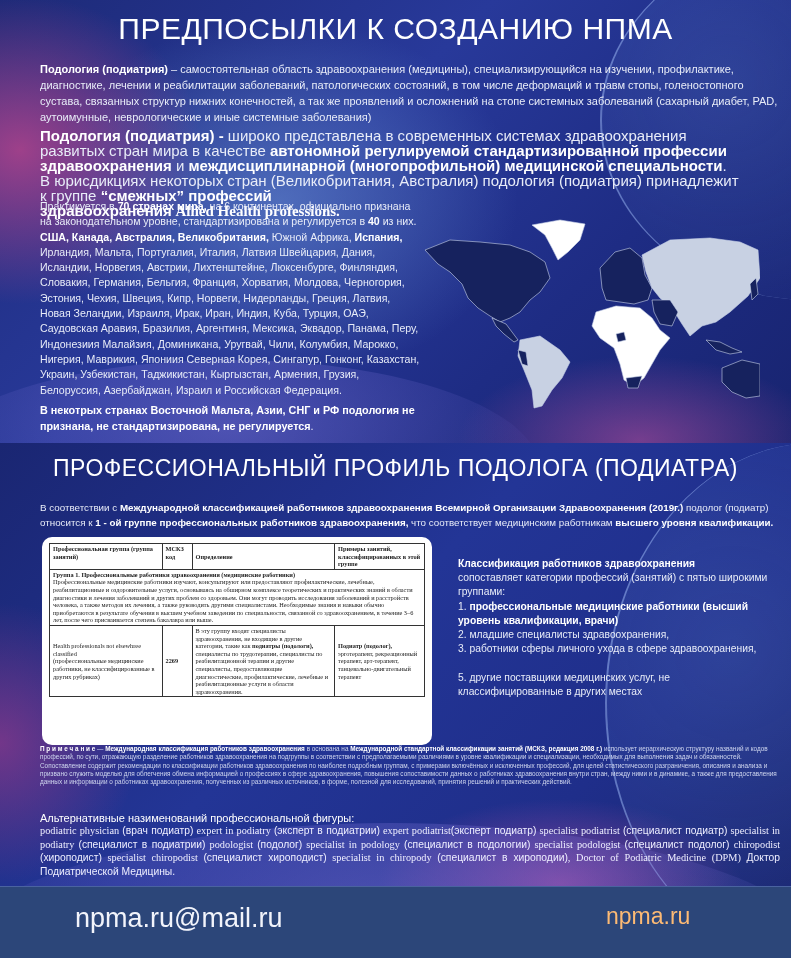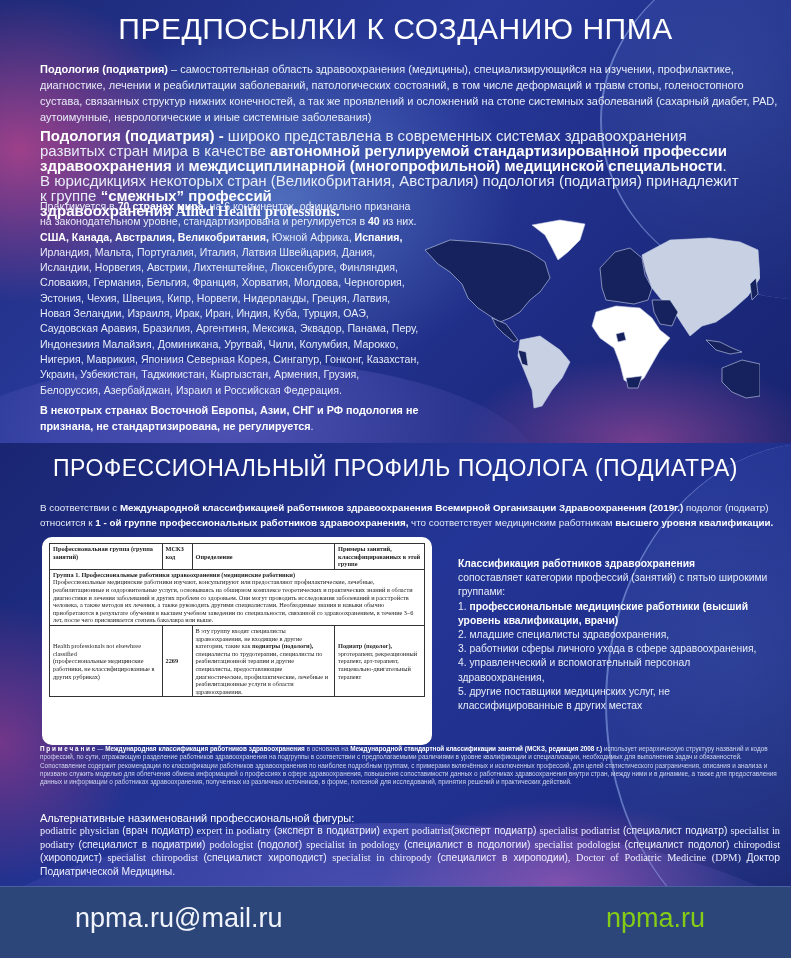--- a/index.html
+++ b/index.html
@@ -72,38 +72,38 @@
   .note { left: 40px; top: 745px; width: 740px; font-size: 6.4px; line-height: 8.3px; color: #cfd6ef; }
   .alt-title { left: 40px; top: 810px; font-size: 11px; color: #fff; }
   .alt { left: 40px; top: 824px; width: 740px; font-family: "Liberation Serif", serif; font-size: 10.3px; line-height: 13.5px; text-align: justify; color: #eef; }
   .alt .ru { font-family: "Liberation Sans", sans-serif; }
 
   .footer {
     position: absolute; left: 0; top: 886px; width: 791px; height: 72px;
     background: #2c4679; border-top: 1px solid #4a63a0; padding-left: 19px;
   }
   .footer .email { position: absolute; left: 75px; top: 16px; font-size: 27px; color: #f2f4fb; }
-  .footer .site { position: absolute; left: 606px; top: 16px; font-size: 27px; color: #84cc16; }
+  .footer .site { position: absolute; left: 606px; top: 16px; font-size: 23px; color: #fdba74; }
 </style>
 </head>
 <body>
 
 <section class="slide slide1">
   <div class="orb orb1"></div>
   <div class="wave wave2"></div>
 
   <h1 class="title t1">ПРЕДПОСЫЛКИ К СОЗДАНИЮ НПМА</h1>
 
   <p class="txt p1"><b>Подология (подиатрия)</b><span> – самостоятельная область здравоохранения (медицины), специализирующийся на изучении, профилактике, диагностике, лечении и реабилитации заболеваний, патологических состояний, в том числе деформаций и травм стопы, голеностопного сустава, связанных структур нижних конечностей, а так же проявлений и осложнений на стопе системных заболеваний (сахарный диабет, PAD, аутоимунные, неврологические и иные системные заболевания)</span></p>
 
   <p class="txt p2"><b>Подология (подиатрия) -</b><span> широко представлена в современных системах здравоохранения развитых стран мира в качестве </span><b>автономной регулируемой стандартизированной профессии здравоохранения</b><span> и </span><b>междисциплинарной (многопрофильной) медицинской специальности</b><span>. В юрисдикциях некоторых стран (Великобритания, Австралия) подология (подиатрия) принадлежит к группе </span><b>“смежных” профессий</b><br><b>здравоохранения</b><b style="font-family:'Liberation Serif',serif"> Allied Health professions.</b></p>
 
   <p class="txt p3"><span>Практикуется в </span><b>70 странах мира,</b><span> на 6 континентах, официально признана на законодательном уровне, стандартизирована и регулируется в </span><b>40</b><span> из них.</span><br><b>США, Канада, Австралия, Великобритания,</b><span> Южной Африка, </span><b>Испания,</b><span> Ирландия, Мальта, Португалия, Италия, Латвия Швейцария, Дания, Исландии, Норвегия, Австрии, Лихтенштейне, Люксенбурге, Финляндия, Словакия, Германия, Бельгия, Франция, Хорватия, Молдова, Черногория, Эстония, Чехия, Швеция, Кипр, Норвеги, Нидерланды, Греция, Латвия, Новая Зеландии, Израиля, Ирак, Иран, Индия, Куба, Турция, ОАЭ, Саудовская Аравия, Бразилия, Аргентиня, Мексика, Эквадор, Панама, Перу, Индонезиия Малайзия, Доминикана, Уругвай, Чили, Колумбия, Марокко, Нигерия, Маврикия, Япониия Северная Корея, Сингапур, Гонконг, Казахстан,</span><br><span>Украин, Узбекистан, Таджикистан, Кыргызстан, Армения, Грузия, Белоруссия, Азербайджан, Израил и Российская Федерация.</span></p>
 
-  <p class="txt p4"><b>В некотрых странах Восточной Европы, Азии, СНГ и РФ подология не признана, не стандартизирована, не регулируется</b><span>.</span></p>
+  <p class="txt p4"><b>В некотрых странах Восточной Мальта, Азии, СНГ и РФ подология не признана, не стандартизирована, не регулируется</b><span>.</span></p>
 
   <svg class="map" viewBox="0 0 340 210" xmlns="http://www.w3.org/2000/svg">
     <g stroke="#c9d3ea" stroke-width="0.6">
 
       <path fill="#16225e" d="M5,50 L30,40 L60,42 L90,45 L110,52 L125,62 L130,78 L120,92 L110,100 L100,112 L90,118 L80,122 L70,116 L58,108 L48,98 L42,84 L30,72 L18,64 Z"></path>
 
       <path fill="#ffffff" d="M112,25 L140,20 L165,24 L160,40 L148,52 L138,60 L132,48 L125,35 Z"></path>
 
       <path fill="#16225e" d="M72,118 L86,124 L92,132 L98,140 L94,142 L84,134 L76,126 Z"></path>
 
@@ -167,21 +167,21 @@
   </tbody>
     </table>
 </div>
 
 <div class="txt classif">
   <b>Классификация работников здравоохранения</b><br>
   <span>сопоставляет категории профессий (занятий) с пятью широкими группами:</span><br>
   <span>1. </span><b>профессиональные медицинские работники (высший уровень квалификации, врачи)</b><br>
   <span>2. младшие специалисты здравоохранения,</span><br>
   <span>3. работники сферы личного ухода в сфере здравоохранения,</span><br>
-  <span>4. управленческий и вспомогательный персонал здравоохранения,</span><br>
+  <br>
   <span>5. другие поставщики медицинских услуг, не классифицированные в других местах</span>
 </div>
 
 <p class="txt note"><b>П р и м е ч а н и е</b><span> — </span><b>Международная классификация работников здравоохранения</b><span> в основана на </span><b>Международной стандартной классификации занятий (МСКЗ, редакция 2008 г.)</b><span> использует иерархическую структуру названий и кодов профессий, по сути, отражающую разделение работников здравоохранения на подгруппы в соответствии с предполагаемыми различиями в уровне квалификации и специализации, необходимых для выполнения задач и обязанностей. Сопоставление содержит рекомендации по классификации работников здравоохранения по наиболее подробным группам, с примерами включённых и исключенных профессий, для целей статистического разграничения, описания и анализа и призвано служить моделью для облегчения обмена информацией о профессиях в сфере здравоохранения, повышения сопоставимости данных о работниках здравоохранения внутри стран, между ними и в динамике, а также для предоставления данных и информации о работниках здравоохранения, полученных из различных источников, в форме, полезной для исследований, принятия решений и практических действий.</span></p>
 
 <p class="txt alt-title">Альтернативные назименований профессиональной фигуры:</p>
 <p class="txt alt">
   <span>podiatric physician </span><span class="ru">(врач подиатр)</span><span> expert in podiatry </span><span class="ru">(эксперт в подиатрии)</span><span> expert podiatrist</span><span class="ru">(эксперт подиатр)</span><span> specialist podiatrist </span><span class="ru">(специалист подиатр)</span><span> specialist in podiatry </span><span class="ru">(специалист в подиатрии)</span><span> podologist </span><span class="ru">(подолог)</span><span> specialist in podology </span><span class="ru">(специалист в подологии)</span><span> specialist podologist </span><span class="ru">(специалист подолог)</span><span> chiropodist </span><span class="ru">(хироподист)</span><span> specialist chiropodist </span><span class="ru">(специалист хироподист)</span><span> specialist in chiropody </span><span class="ru">(специалист в хироподии)</span><span>, Doctor of Podiatric Medicine (DPM) </span><span class="ru">Доктор Подиатрической Медицины.</span>
 </p>
 

